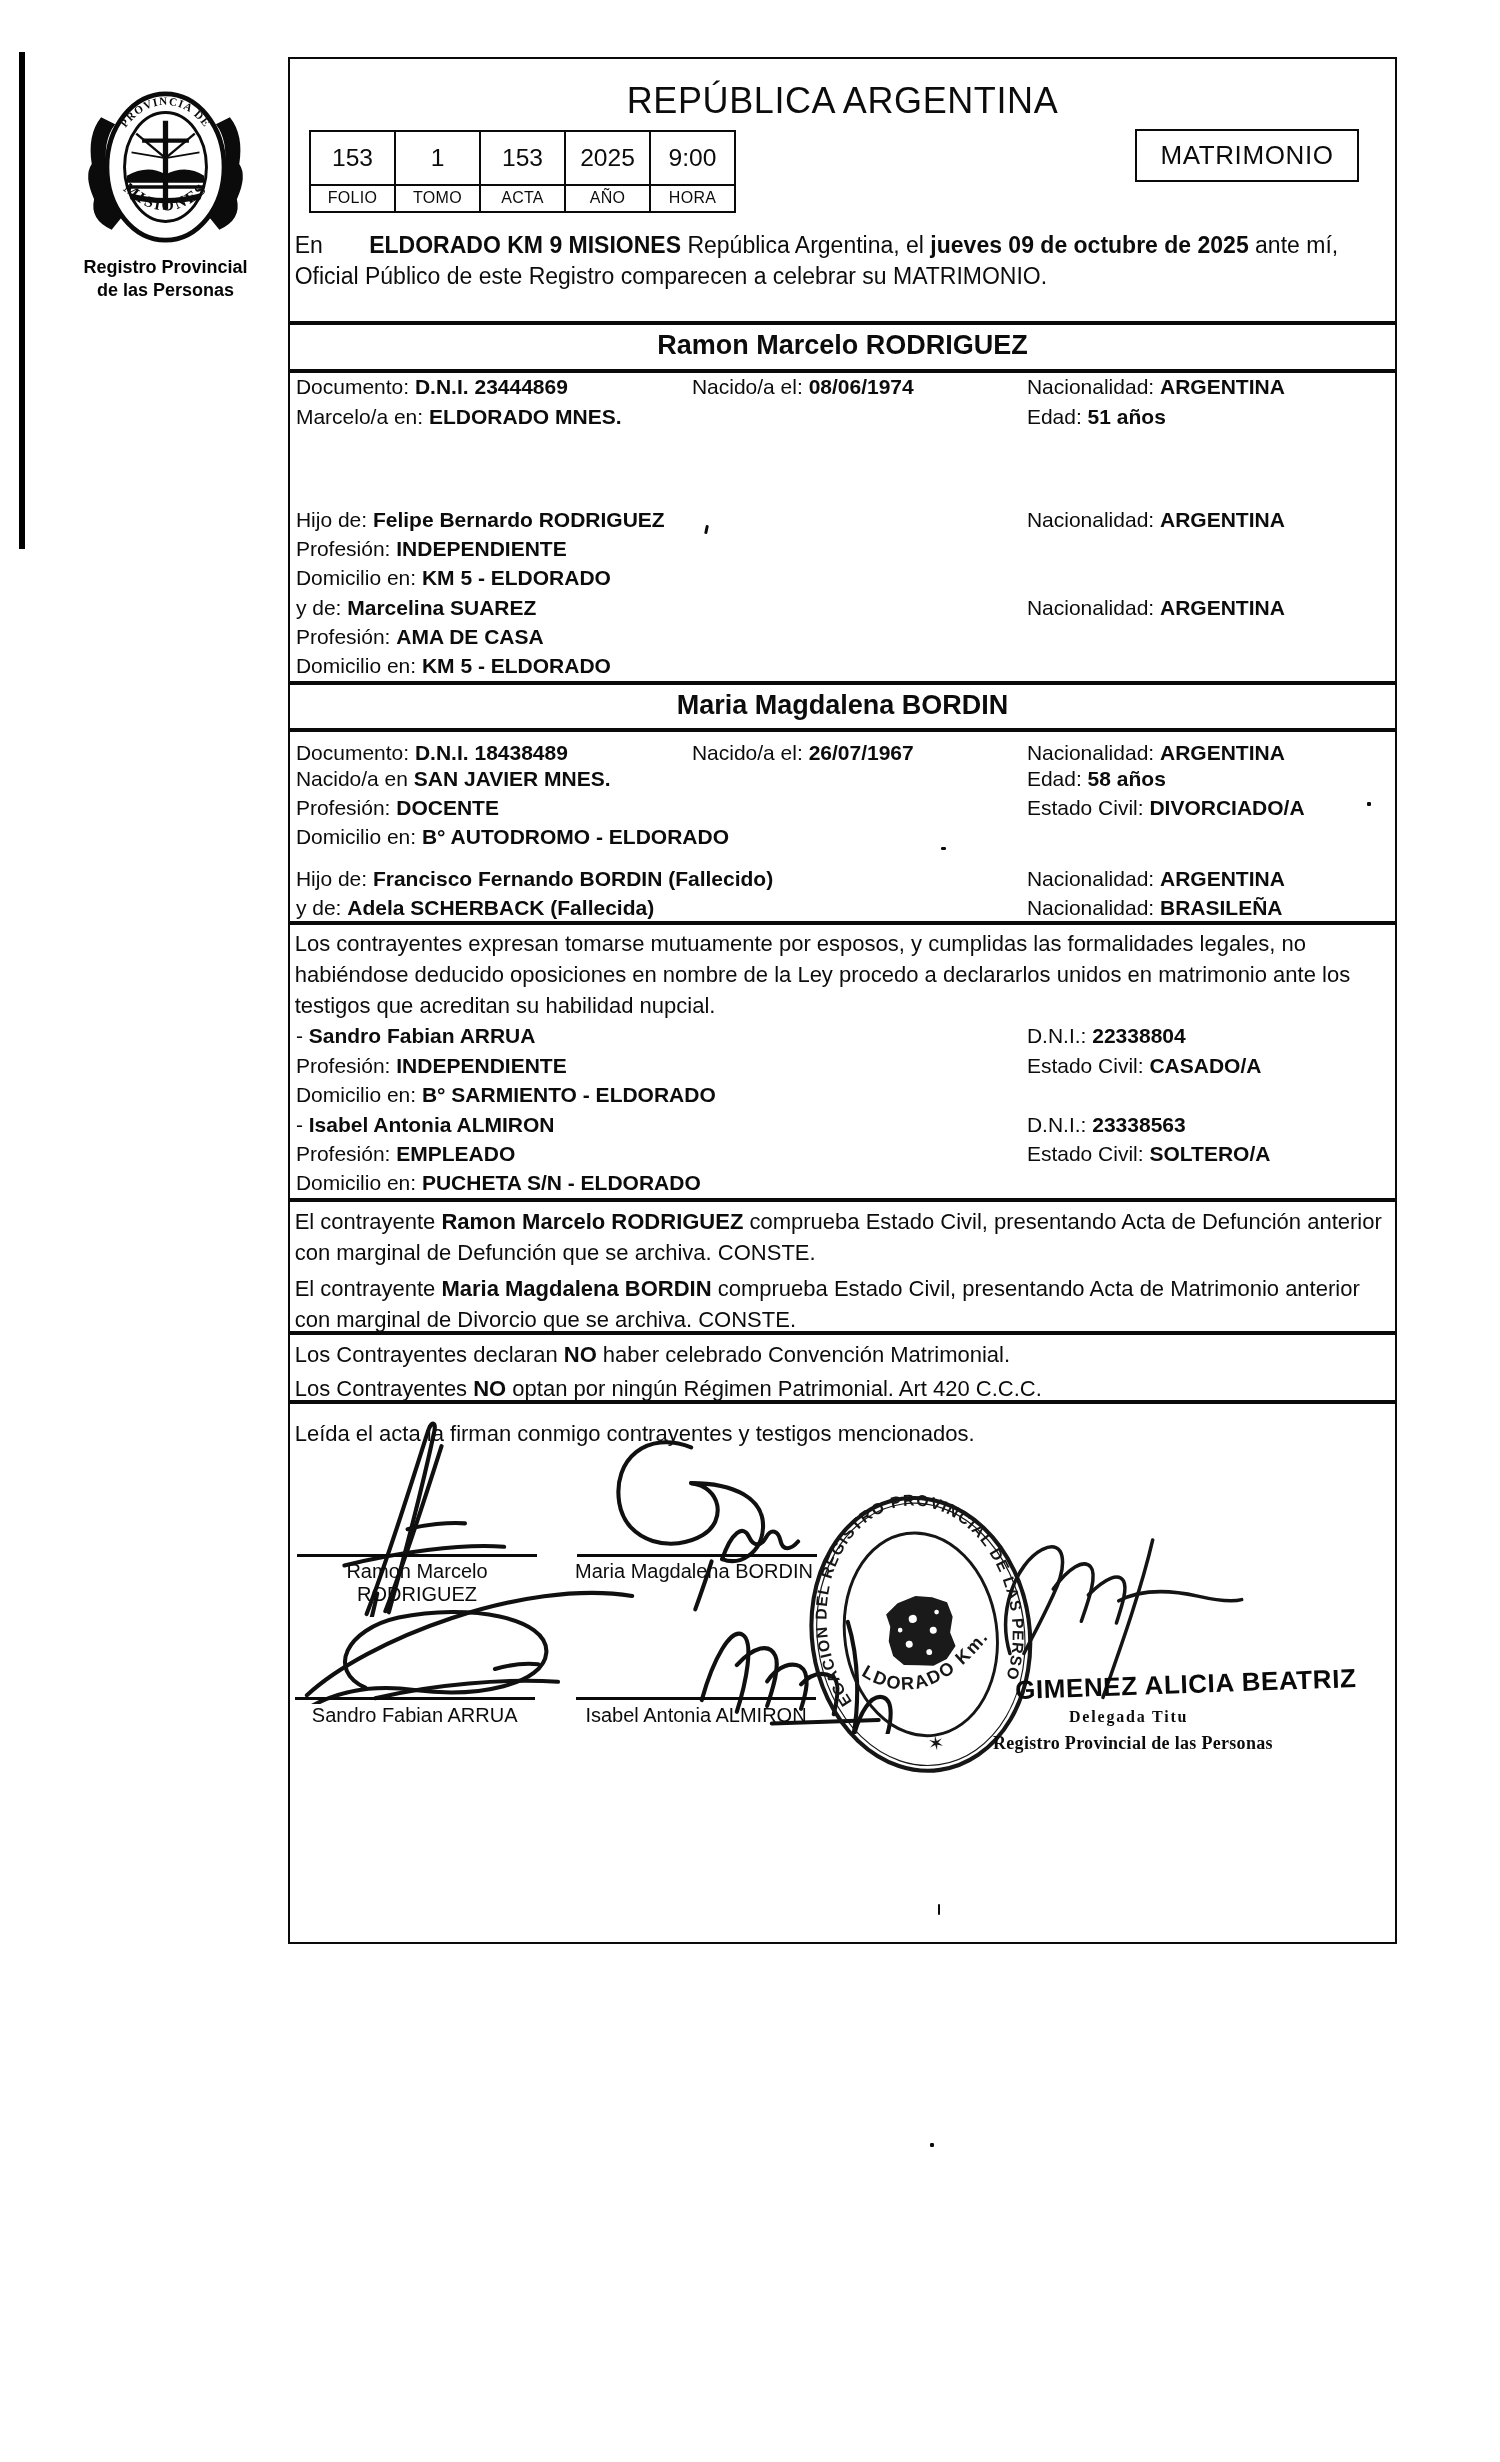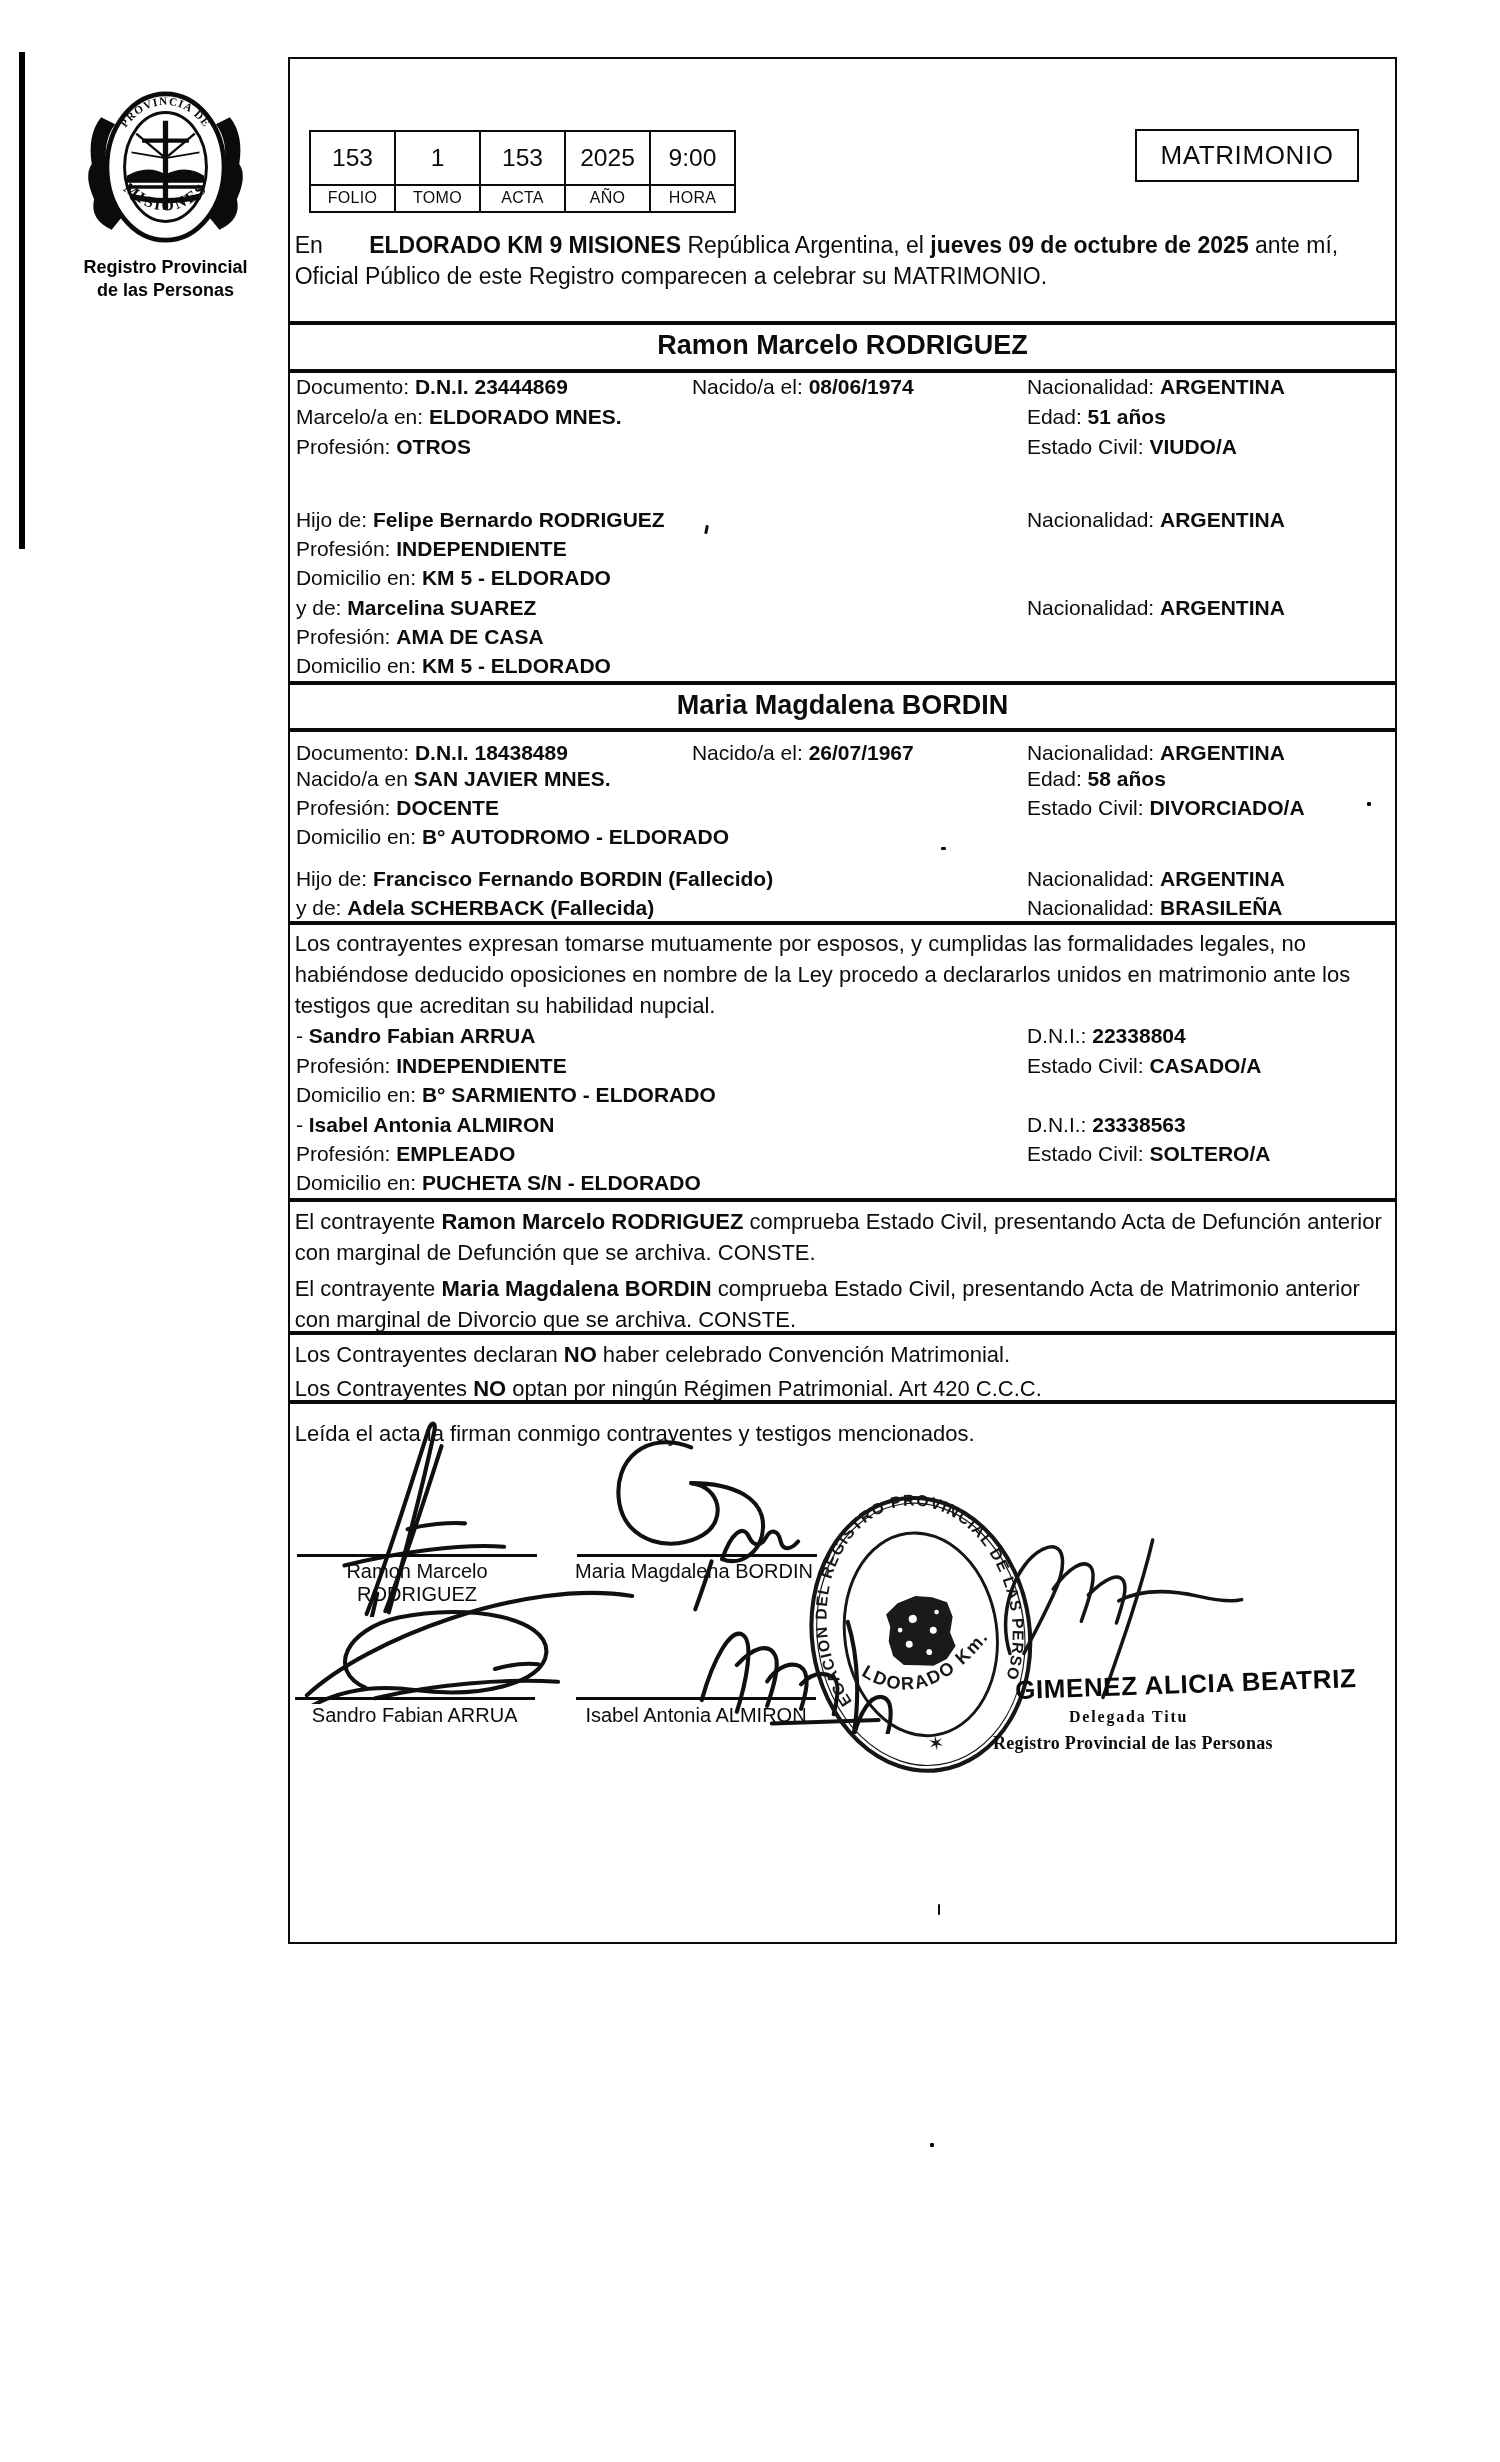--- a/index.html
+++ b/index.html
@@ -83,20 +83,21 @@
       </g>
     </svg>
     <div id="org-name">
       <div>Registro Provincial</div>
       <div>de las Personas</div>
     </div>
   </div>
 
   <div class="abs" id="docbox">
 
+    <div id="title">REPÚBLICA ARGENTINA</div>
 
     <table id="regtable">
       <tbody>
           <tr>
         <td class="val">153</td>
         <td class="val">1</td>
         <td class="val">153</td>
         <td class="val">2025</td>
         <td class="val">9:00</td>
       </tr>
@@ -120,24 +121,20 @@
 
     <div class="ln" style="top:316px">
       <span class="f0"><span>Documento: </span><span style="font-weight: bold;">D.N.I. 23444869</span></span>
       <span class="f1"><span>Nacido/a el: </span><span style="font-weight: bold;">08/06/1974</span></span>
       <span class="f2"><span>Nacionalidad: </span><span style="font-weight: bold;">ARGENTINA</span></span>
     </div>
     <div class="ln" style="top:346px">
       <span class="f0"><span>Marcelo/a en: </span><span style="font-weight: bold;">ELDORADO MNES.</span></span>
       <span class="f2"><span>Edad: </span><span style="font-weight: bold;">51 años</span></span>
     </div>
-    <div class="ln" style="top:376px">
-      <span class="f0"><span>Profesión: </span><span style="font-weight: bold;">OTROS</span></span>
-      <span class="f2"><span>Estado Civil: </span><span style="font-weight: bold;">VIUDO/A</span></span>
-    </div>
 
     <div class="ln" style="top:449px">
       <span class="f0"><span>Hijo de: </span><span style="font-weight: bold;">Felipe Bernardo RODRIGUEZ</span></span>
       <span class="f2"><span>Nacionalidad: </span><span style="font-weight: bold;">ARGENTINA</span></span>
     </div>
     <div class="ln" style="top:478px">
       <span class="f0"><span>Profesión: </span><span style="font-weight: bold;">INDEPENDIENTE</span></span>
     </div>
     <div class="ln" style="top:507px">
       <span class="f0"><span>Domicilio en: </span><span style="font-weight: bold;">KM 5 - ELDORADO</span></span>

